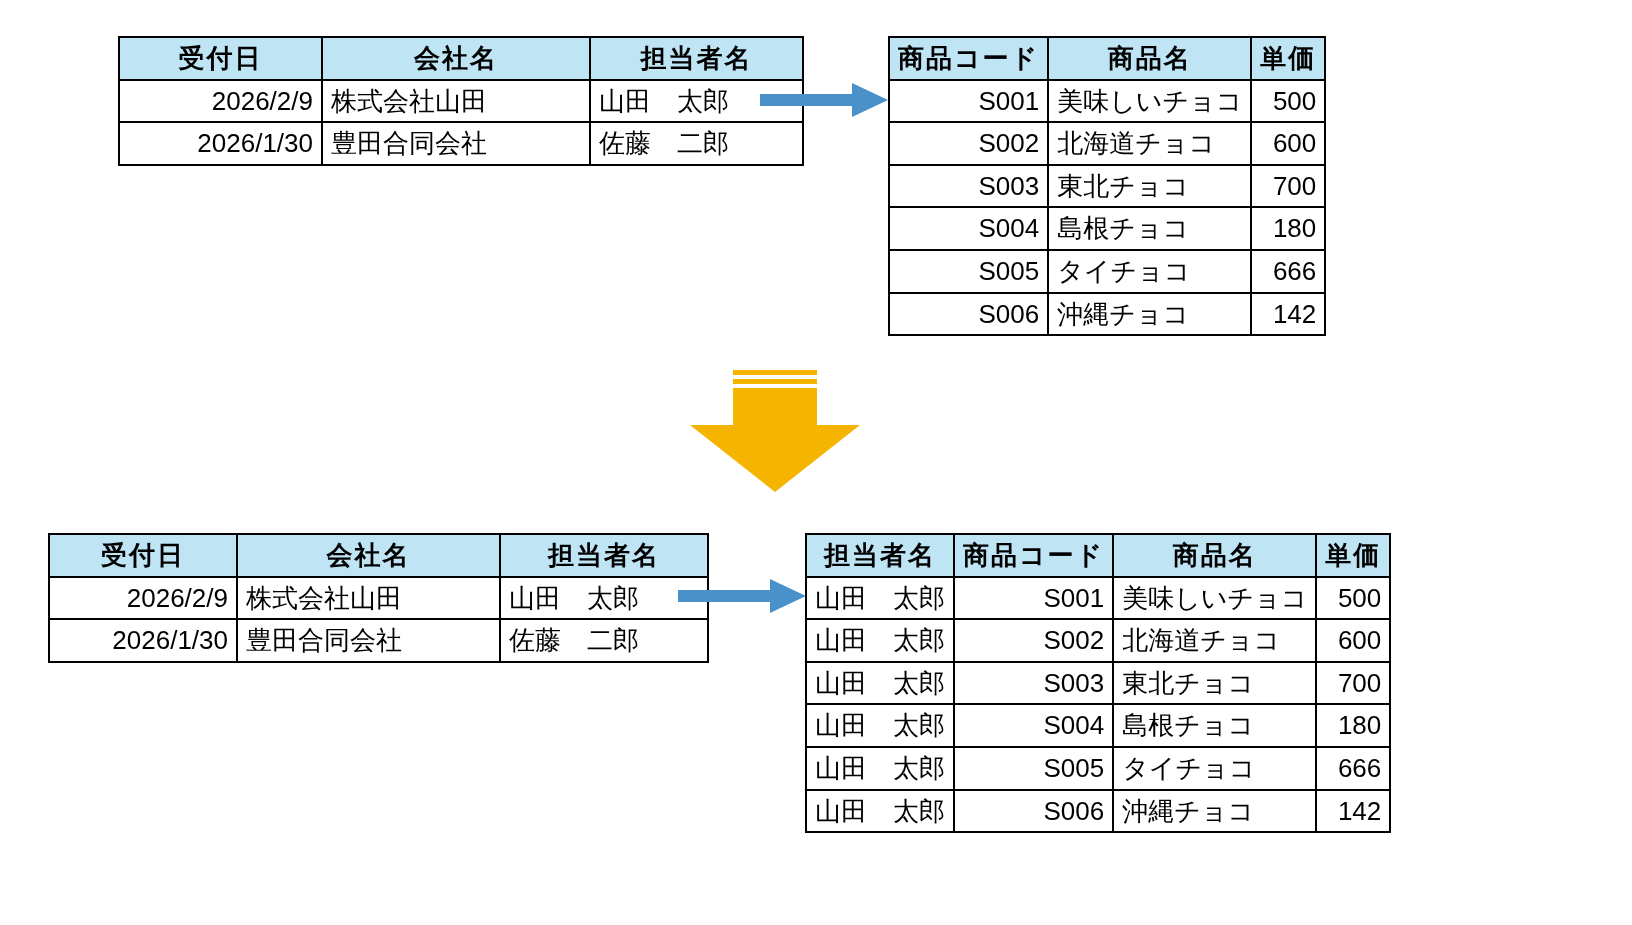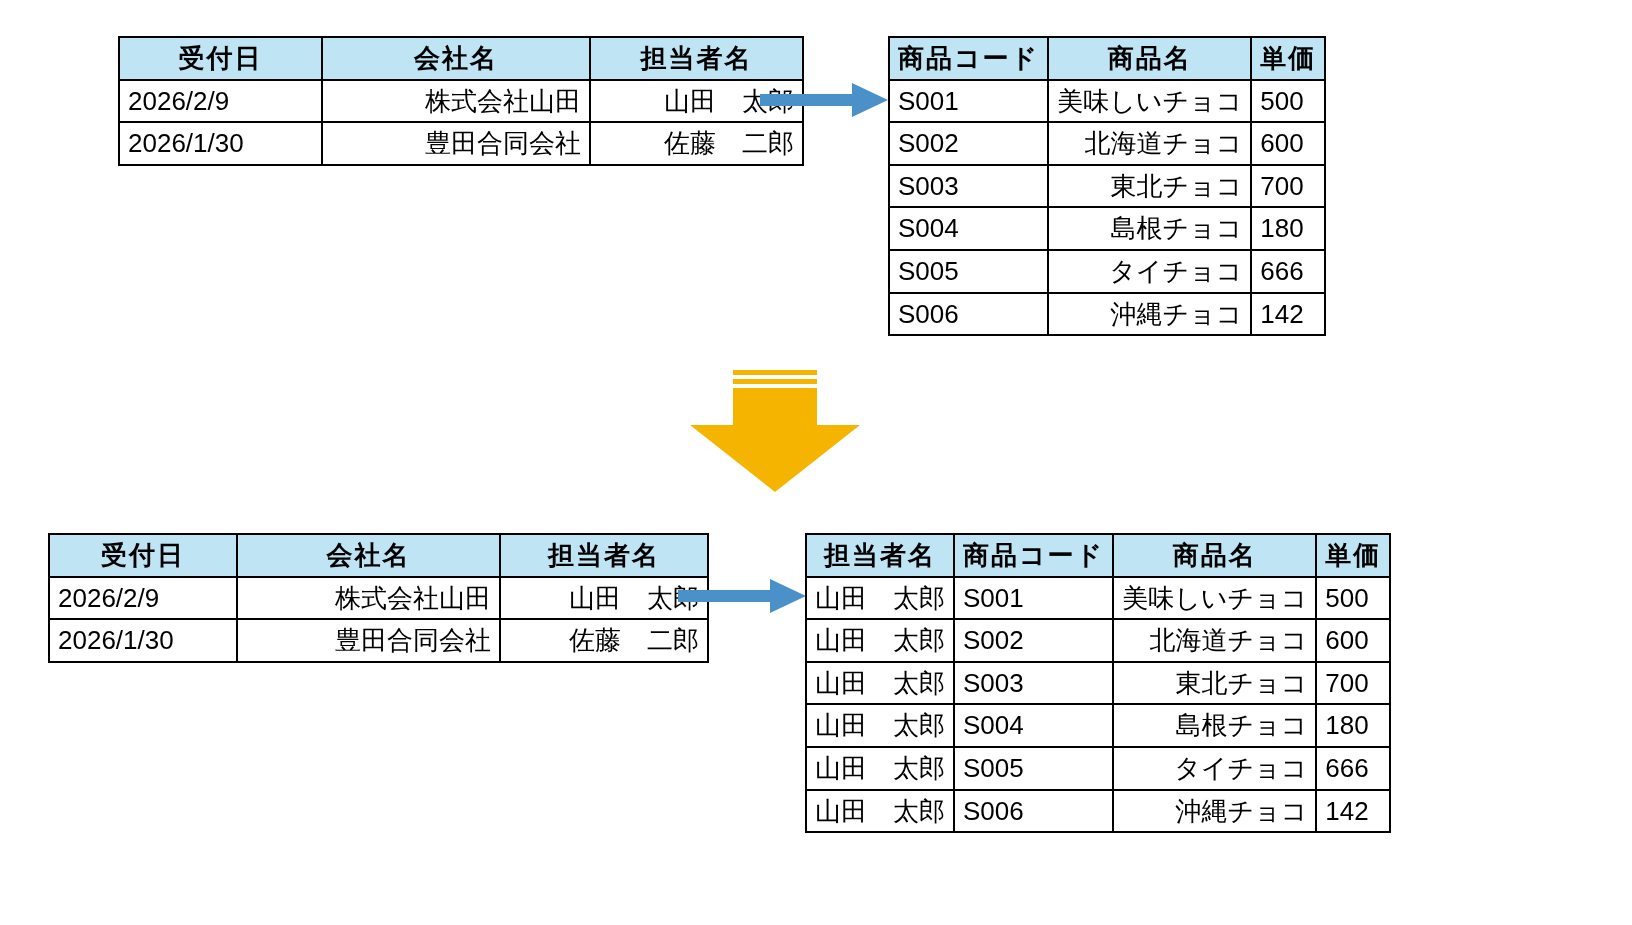--- a/index.html
+++ b/index.html
@@ -39,24 +39,24 @@
     white-space: nowrap;
     font-weight: normal;
   }
   table.grid th {
     background: #bfe4f4;
     text-align: center;
     font-weight: bold;
     letter-spacing: 2px;
   }
   td.num {
+    text-align: right;
+  }
+  td.txt {
     text-align: left;
-  }
-  td.txt {
-    text-align: right;
   }
 
   
   #table-top-left { left: 118px; top: 36px; }
   #table-top-left th:nth-child(1), #table-top-left td:nth-child(1) { width: 185px; }
   #table-top-left th:nth-child(2), #table-top-left td:nth-child(2) { width: 250px; }
   #table-top-left th:nth-child(3), #table-top-left td:nth-child(3) { width: 195px; }
 
   
   #table-top-right { left: 888px; top: 36px; }

